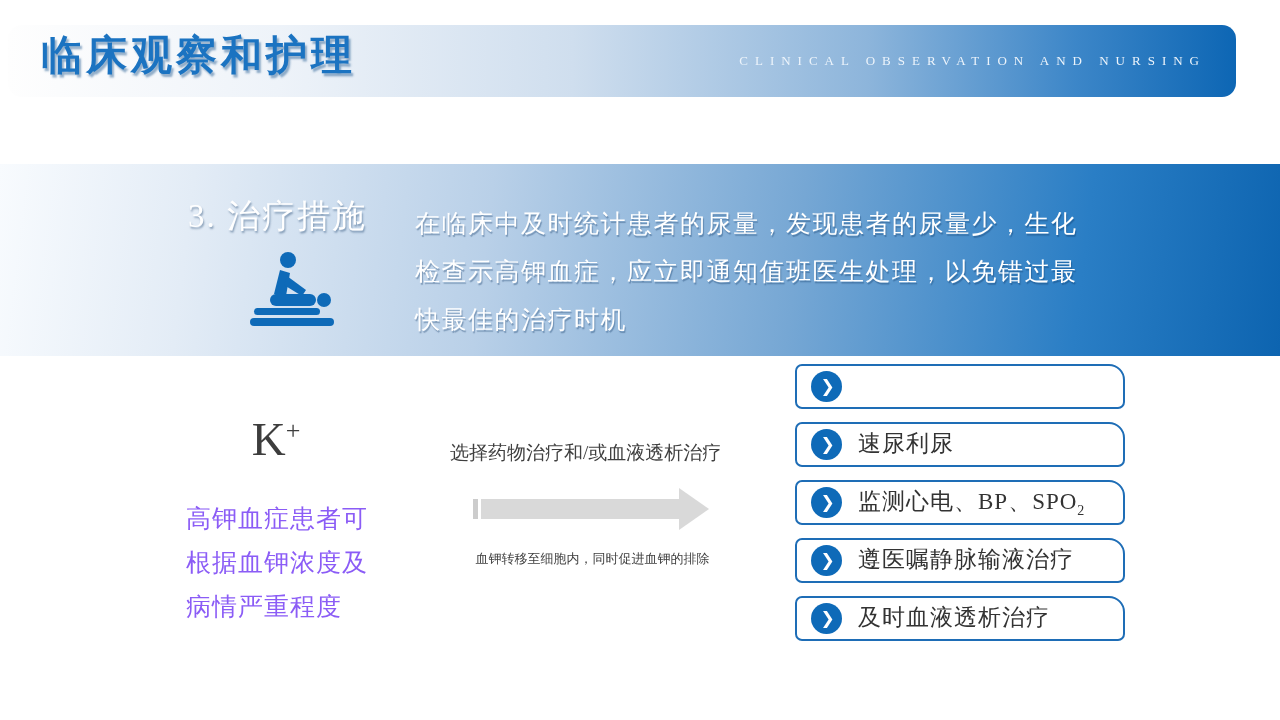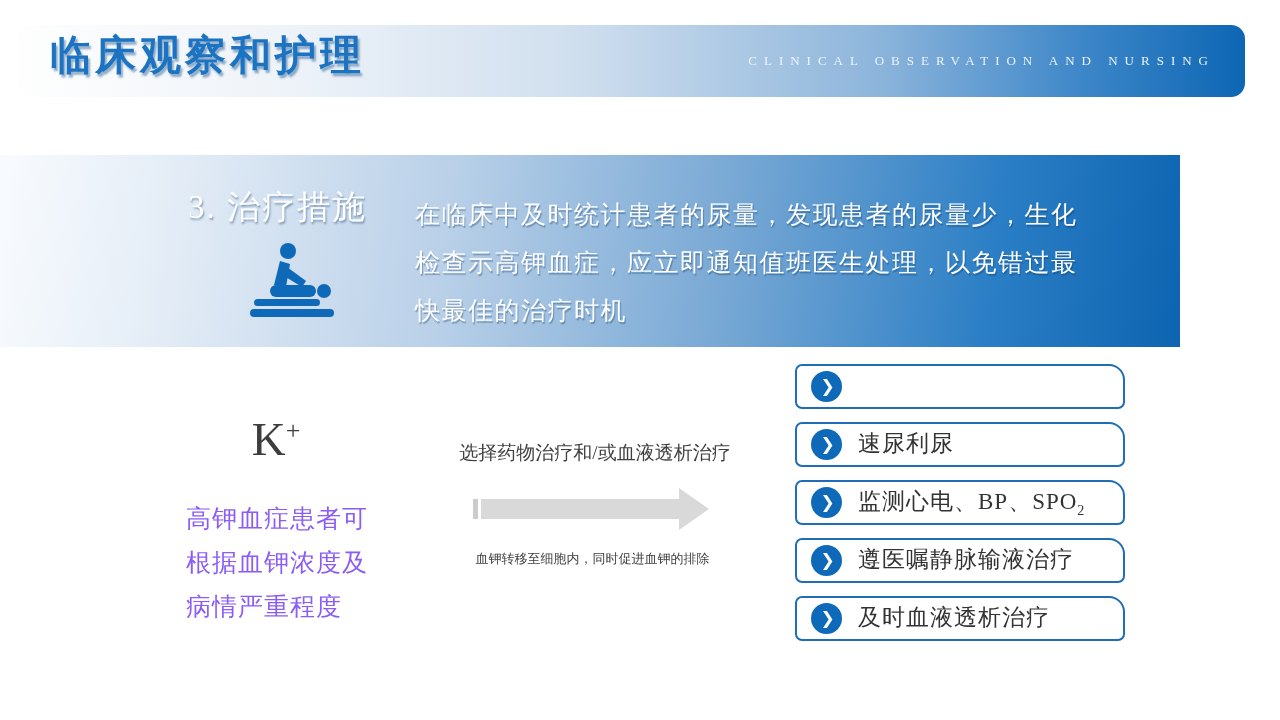--- a/index.html
+++ b/index.html
@@ -4,42 +4,42 @@
 <style>
   * { margin:0; padding:0; box-sizing:border-box; }
   html,body { width:1280px; height:720px; }
   body {
     position:relative; overflow:hidden; background:#ffffff;
     font-family:"Liberation Serif","DejaVu Serif",serif;
   }
 
   
   .header-band {
-    position:absolute; left:17px; top:25px; width:1228px; height:72px;
+    position:absolute; left:8px; top:25px; width:1228px; height:72px;
     background:linear-gradient(to right,
       #fefefe 0%, #eef3f9 22%, #cfdeee 46%, #8db5db 70%, #3c86c8 87%, #0d66b4 100%);
     border-radius:14px;
   }
   .header-title {
     position:absolute; left:33px; top:3px;
     font-size:41px; font-weight:bold; letter-spacing:4px;
     color:#1b73c1;
     text-shadow:2px 3px 2px rgba(21,80,138,0.45);
     white-space:nowrap;
   }
   .header-en {
     position:absolute; right:30px; top:28px;
     font-size:13px; letter-spacing:7px; color:#edf4fb;
     white-space:nowrap;
     text-align:right;
   }
 
   
   .content-band {
-    position:absolute; left:0; top:155px; width:1180px; height:192px;
+    position:absolute; left:0; top:164px; width:1280px; height:192px;
     background:linear-gradient(97deg,
       #f8fbfe 0%, #e3ecf6 15%, #b9d0e8 38%, #76a7d4 62%, #2a7ec5 84%, #0d64b0 100%);
   }
   .section-heading {
     position:absolute; left:188px; top:30px;
     font-size:33px; letter-spacing:2px; color:#ffffff;
     text-shadow:1px 2px 2px rgba(10,50,95,0.4);
     white-space:nowrap;
   }
   .section-icon { position:absolute; left:236px; top:88px; width:102px; height:74px; }
@@ -54,21 +54,21 @@
     position:absolute; left:186px; top:412px; width:180px; text-align:center;
     font-size:47px; color:#3d3d3d;
   }
   .k-symbol sup { font-size:26px; vertical-align:16px; }
   .k-desc {
     position:absolute; left:186px; top:497px;
     font-size:25px; line-height:44px; letter-spacing:1px; color:#8b5cf6;
     white-space:nowrap;
   }
   .arrow-top-label {
-    position:absolute; left:450px; top:440px; width:290px; text-align:center;
+    position:absolute; left:450px; top:440px; width:290px; text-align:left;
     font-size:19px; color:#3f3f3f; white-space:nowrap;
   }
   .arrow-bottom-label {
     position:absolute; left:415px; top:550px; width:355px; text-align:center;
     font-size:13px; color:#3f3f3f; white-space:nowrap;
   }
   .flow-arrow { position:absolute; left:473px; top:488px; width:236px; height:42px; }
   .flow-arrow .tail { position:absolute; left:0;  top:11px; width:5px;  height:20px; background:#cccccc; }
   .flow-arrow .body { position:absolute; left:8px; top:11px; width:198px; height:20px; background:#d9d9d9; }
   .flow-arrow .head {

